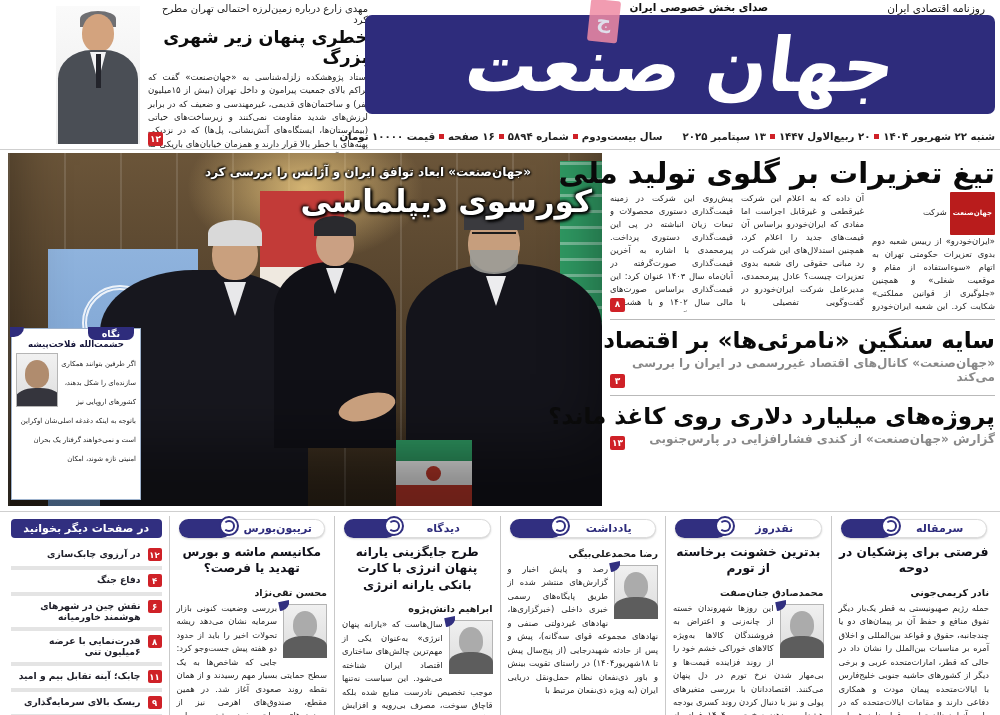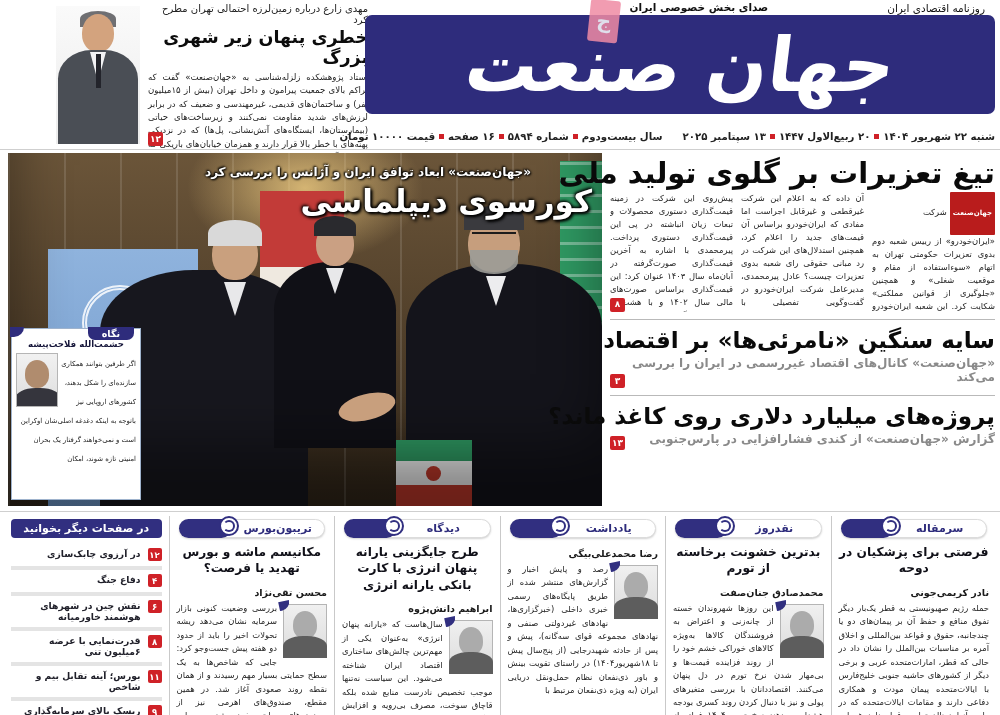--- a/index.html
+++ b/index.html
@@ -379,21 +379,21 @@
         <li class="rm-item">
           <span class="pbadge">۶</span>
           <span>نقش چین در شهرهای هوشمند خاورمیانه</span>
         </li>
         <li class="rm-item">
           <span class="pbadge">۸</span>
           <span>قدرت‌نمایی با عرضه ۶میلیون تنی</span>
         </li>
         <li class="rm-item">
           <span class="pbadge">۱۱</span>
-          <span>بورس؛ آینه تقابل بیم و شاخص</span>
+          <span>چابک؛ آینه تقابل بیم و امید</span>
         </li>
         <li class="rm-item">
           <span class="pbadge">۹</span>
           <span>ریسک بالای سرمایه‌گذاری</span>
         </li>
 
       </ul>
     </div>
 
   </div>

